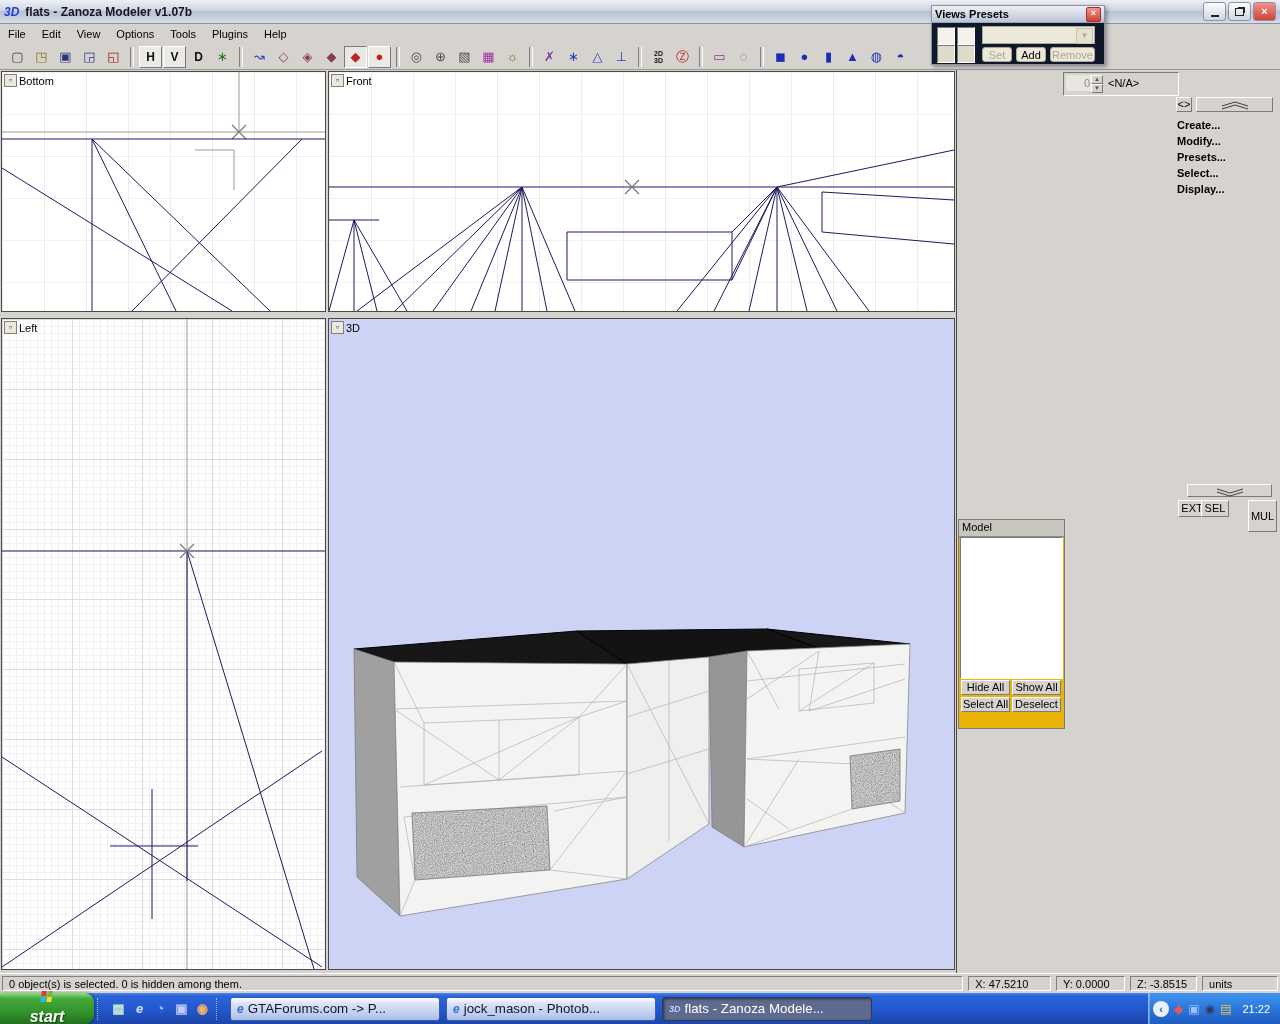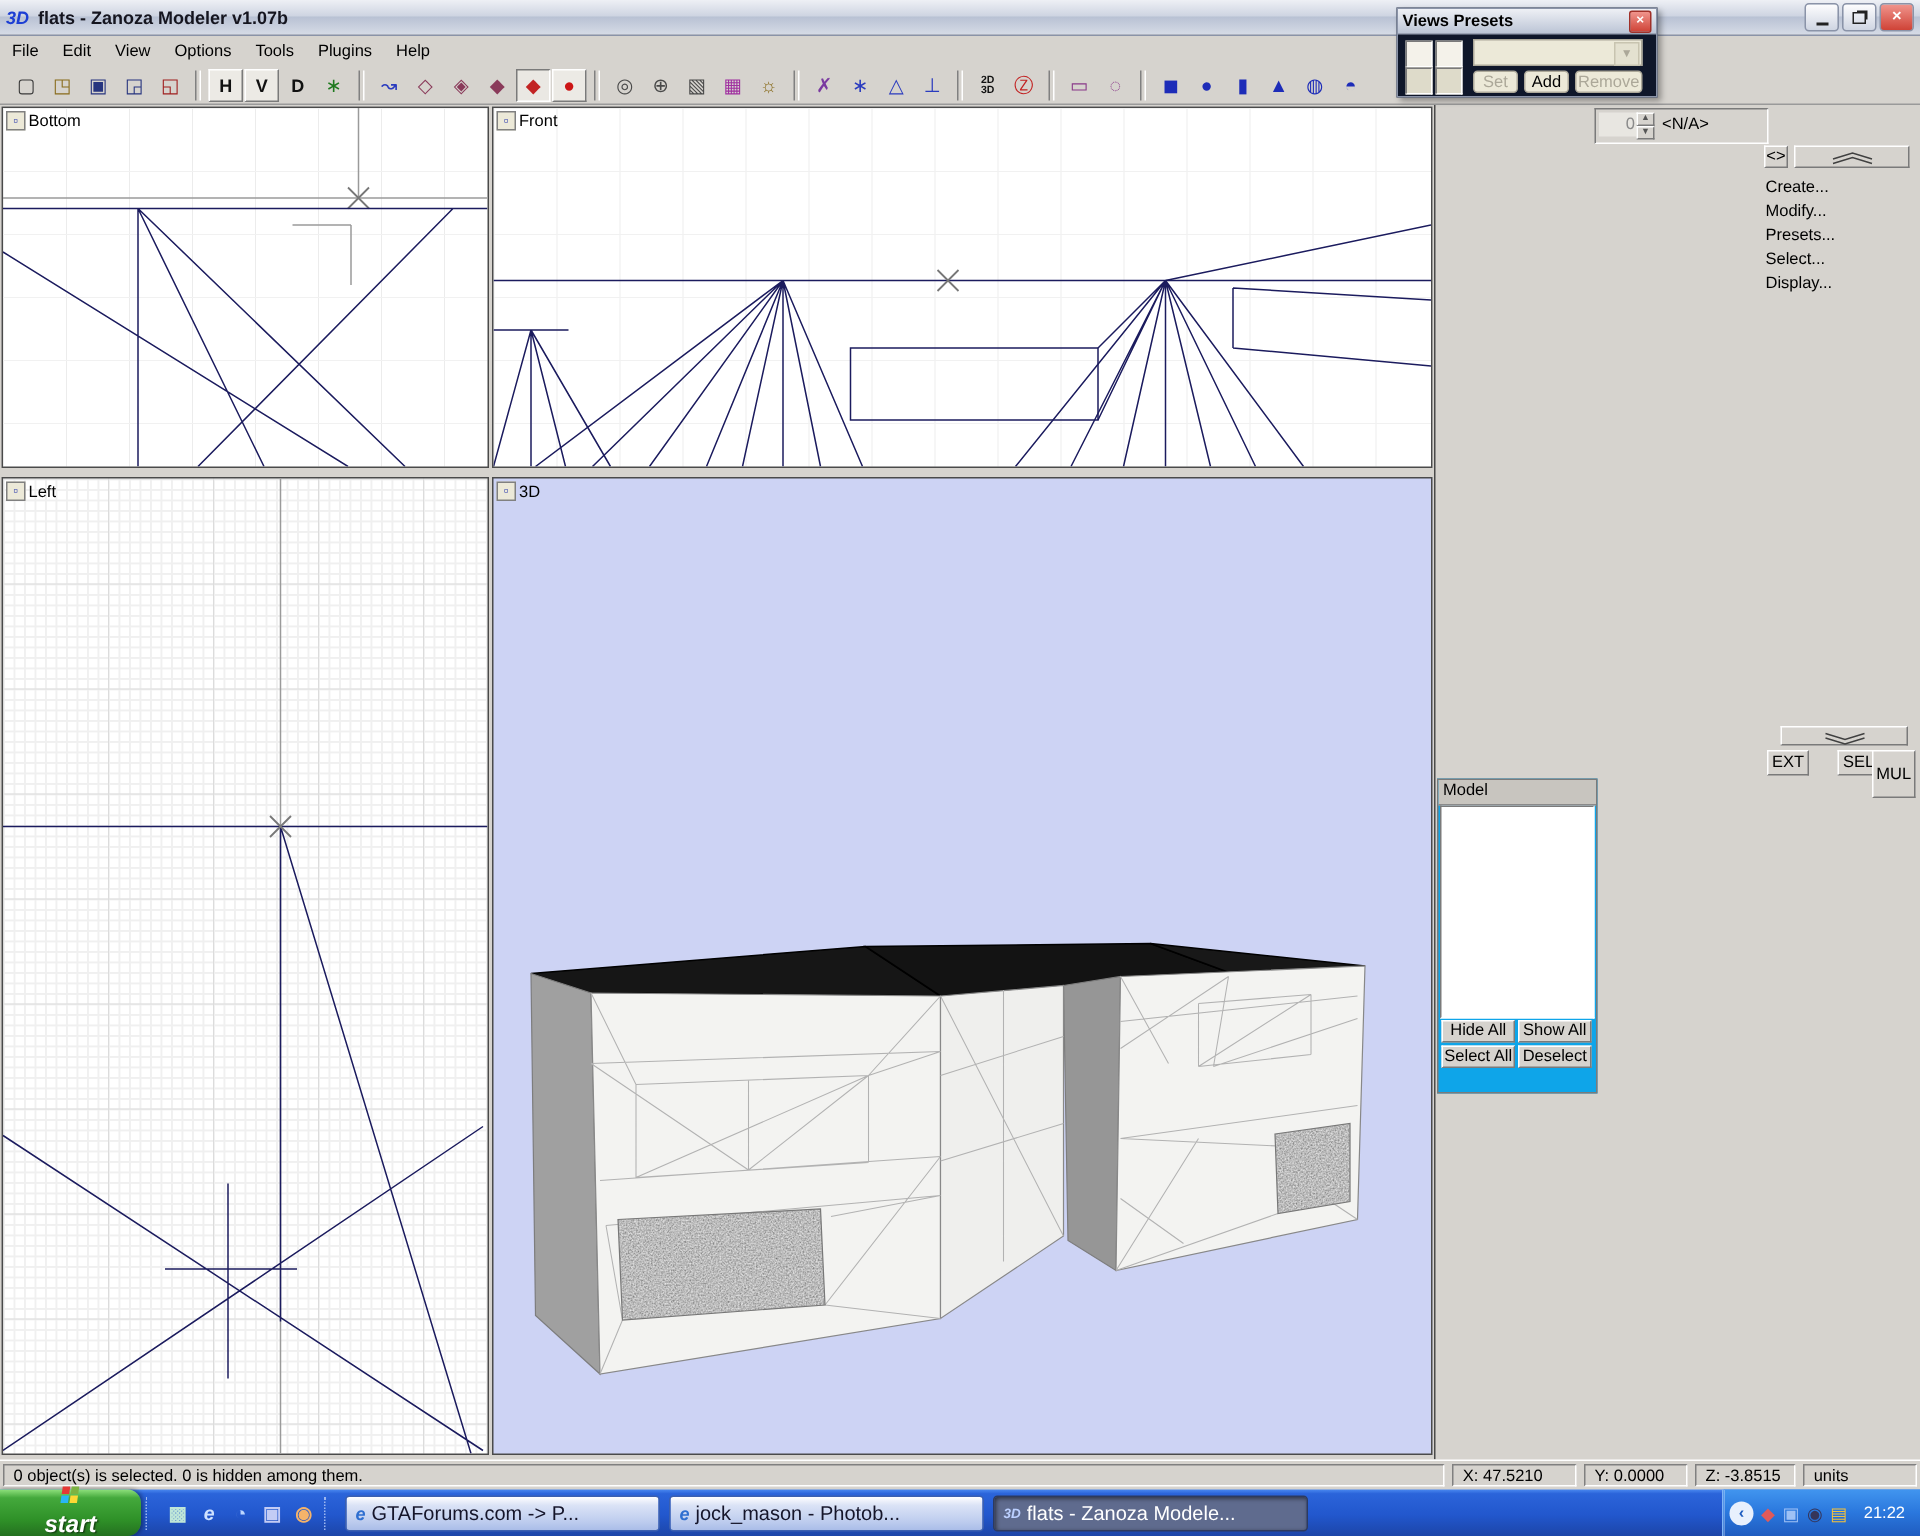--- a/index.html
+++ b/index.html
@@ -51,21 +51,21 @@
   #right-panel{left:956px;top:70px;width:324px;height:903px;background:#d6d3ce;border-left:1px solid #4a4a4a;box-sizing:border-box;}
   .rp-menu-item{height:16px;line-height:16px;}
   .bev-out{border:1px solid;border-color:#fff #7a7a7a #7a7a7a #fff;background:#d6d3ce;}
   .bev-in{border:1px solid;border-color:#7a7a7a #fff #fff #7a7a7a;}
   .smallbtn{font-size:11px;text-align:center;padding:0;line-height:13px;}
   #spinner-box{background:#e8e6e1;color:#8a8a8a;text-align:right;padding-right:2px;line-height:16px;}
   .spin-arrows{display:flex;flex-direction:column;}
   .spin-arrows div{flex:1;font-size:6px;line-height:7px;text-align:center;color:#555;
     border:1px solid;border-color:#fff #7a7a7a #7a7a7a #fff;background:#d6d3ce;}
   
-  #model-panel{border:1px solid #7a7a7a;background:#0ea5e9;}
+  #model-panel{border:1px solid #7a7a7a;background:#eab308;}
   #model-header{background:#c8c5bf;border-bottom:1px solid #8a8a8a;padding:1px 3px;height:14px;}
   #model-list{background:#fff;border:1px solid;border-color:#7a7a7a #fff #fff #7a7a7a;}
   
   #statusbar{left:0;top:973px;width:1280px;height:20px;background:#d6d3ce;display:flex;align-items:center;
     gap:5px;padding:0 2px;box-sizing:border-box;border-top:1px solid #fff;}
   .status-cell{border:1px solid;border-color:#808080 #fff #fff #808080;height:15px;line-height:15px;
     padding:0 6px;box-sizing:border-box;background:#d6d3ce;}
   
   #taskbar{left:0;top:993px;width:1280px;height:31px;
     background:linear-gradient(180deg,#4a88f0 0%,#2b64da 9%,#2257cd 55%,#1c45a8 100%);
@@ -367,35 +367,35 @@
         <div>▼</div>
       </div>
       <div class="abs" style="left:44px;top:2px;width:66px;height:16px;line-height:16px;">&lt;N/A&gt;</div>
     </div>
     <button class="abs bev-out smallbtn" style="left:219px;top:27px;width:16px;height:15px;">&lt;&gt;</button>
     <button class="abs bev-out" style="left:239px;top:27px;width:77px;height:15px;padding:0;">
       <svg width="30" height="9" viewBox="0 0 30 9">
         <path d="M2,5 L15,1 L28,5 M2,8 L15,4 L28,8" stroke="#404040" fill="none" stroke-width="1"></path>
       </svg>
     </button>
-    <div class="abs" id="rp-menu" style="left:220px;top:47px;width:100px;">
+    <div class="abs" id="rp-menu" style="left:220px;top:47px;width:100px;font-weight:bold;">
         <div class="rp-menu-item">Create...</div>
         <div class="rp-menu-item">Modify...</div>
         <div class="rp-menu-item">Presets...</div>
         <div class="rp-menu-item">Select...</div>
         <div class="rp-menu-item">Display...</div>
       </div>
 
     <button class="abs bev-out" style="left:230px;top:414px;width:85px;height:13px;padding:0;">
       <svg width="30" height="9" viewBox="0 0 30 9">
         <path d="M2,1 L15,5 L28,1 M2,4 L15,8 L28,4" stroke="#404040" fill="none" stroke-width="1"></path>
       </svg>
     </button>
     <button class="abs bev-out smallbtn" style="left:221px;top:430px;width:28px;height:17px;">EXT</button>
-    <button class="abs bev-out smallbtn" style="left:244px;top:430px;width:28px;height:17px;margin-left:24px;">SEL</button>
+    <button class="abs bev-out smallbtn" style="left:244px;top:430px;width:28px;height:17px;">SEL</button>
     <button class="abs bev-out smallbtn" style="left:291px;top:430px;width:29px;height:32px;">MUL</button>
 
     <div class="abs" id="model-panel" style="left:1px;top:449px;width:105px;height:208px;">
       <div id="model-header">Model</div>
       <div id="model-list" style="position:absolute;left:1px;top:17px;width:101px;height:140px;"></div>
       <button class="abs bev-out smallbtn" style="left:2px;top:160px;width:49px;height:15px;">Hide All</button>
       <button class="abs bev-out smallbtn" style="left:53px;top:160px;width:49px;height:15px;">Show All</button>
       <button class="abs bev-out smallbtn" style="left:2px;top:177px;width:49px;height:15px;">Select All</button>
       <button class="abs bev-out smallbtn" style="left:53px;top:177px;width:49px;height:15px;">Deselect</button>
     </div>

